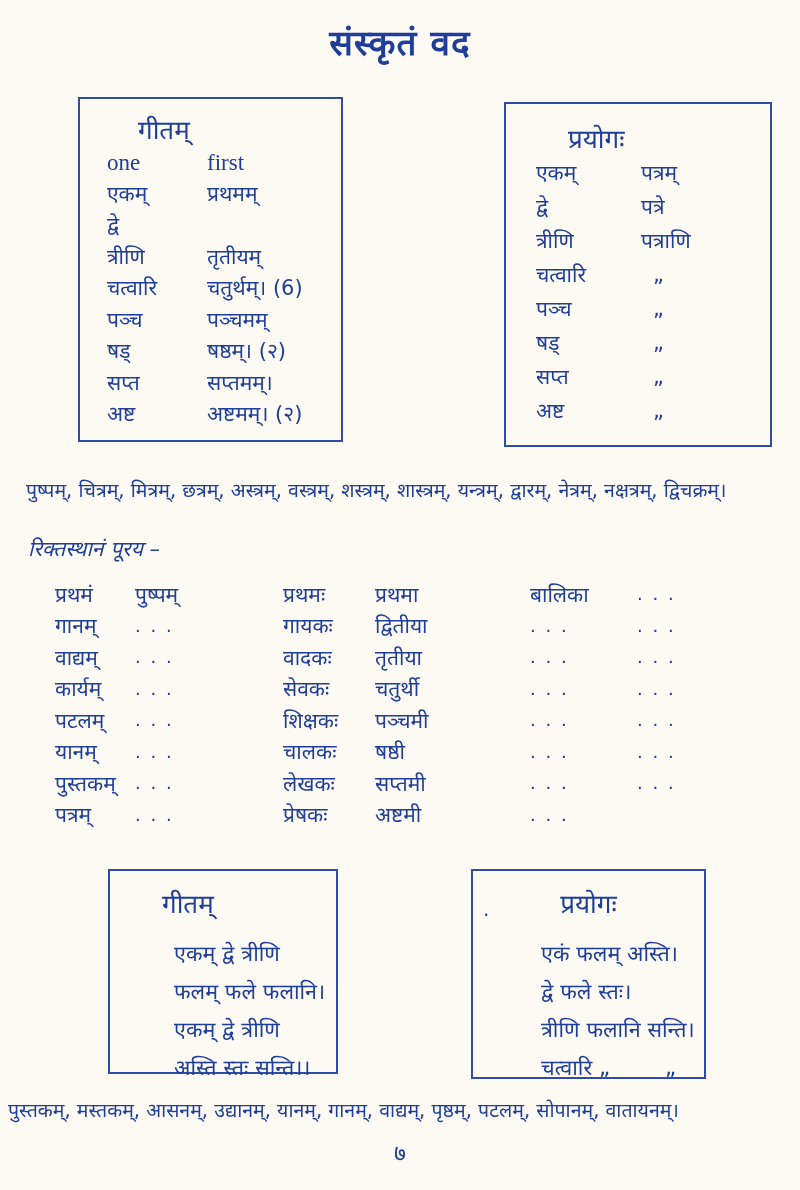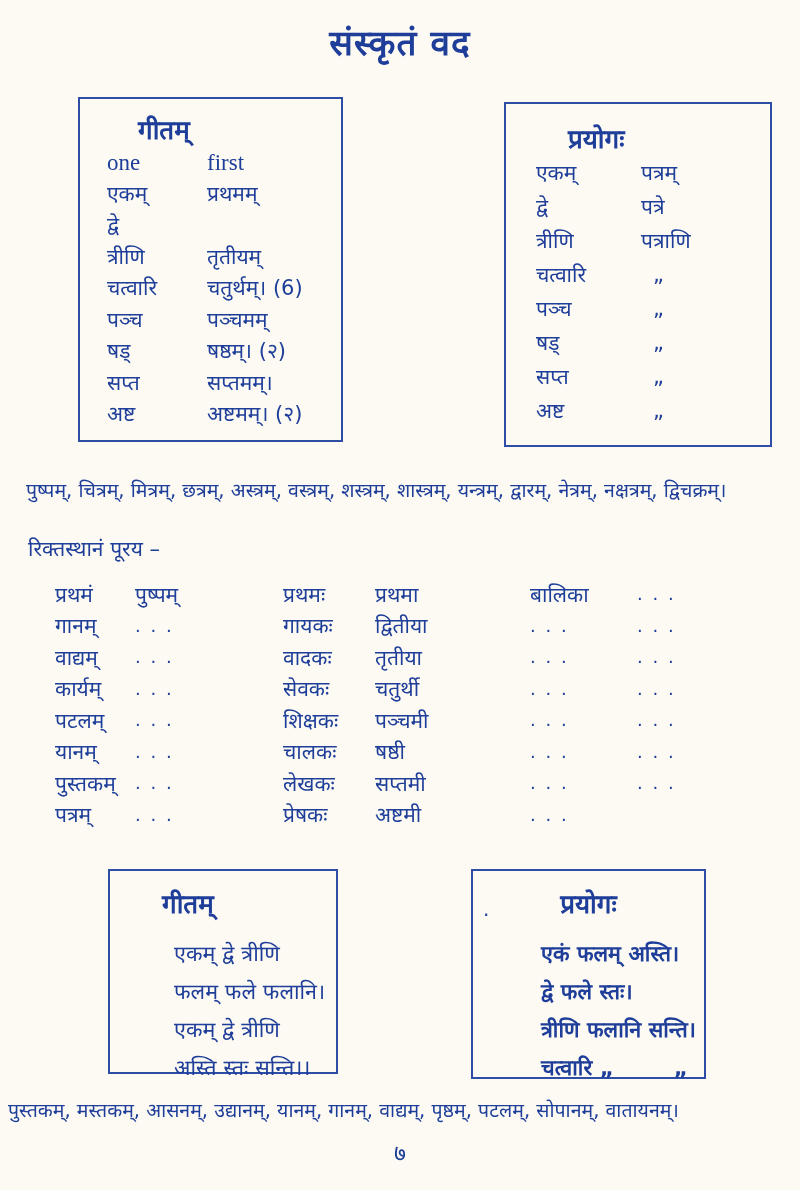--- a/index.html
+++ b/index.html
@@ -10,42 +10,42 @@
   }
   .title{
     position:absolute;top:18px;left:0;width:100%;text-align:center;
     font-size:35px;font-weight:bold;letter-spacing:1px;
   }
   .box{position:absolute;border:2px solid #2e4da6;background:transparent;}
   .box1{left:78px;top:97px;width:261px;height:341px;}
   .box2{left:504px;top:102px;width:264px;height:341px;}
   .box3{left:108px;top:869px;width:226px;height:201px;}
   .box4{left:471px;top:869px;width:231px;height:206px;}
-  .box-title{font-size:26px;font-weight:bold;margin-top:12px;}
+  .box-title{font-size:26px;font-weight:normal;margin-top:12px;}
   .box1 .box-title{padding-left:58px;}
   .box2 .box-title{padding-left:62px;margin-top:16px;}
   .box3 .box-title{padding-left:52px;margin-top:14px;}
   .box4 .box-title{text-align:center;margin-top:14px;}
   .brow{display:grid;font-size:21px;}
   .box1 .brow{grid-template-columns:100px 1fr;padding-left:27px;line-height:31.5px;}
   .box2 .brow{grid-template-columns:105px 1fr;padding-left:30px;line-height:34px;}
   .eng{font-size:23px;font-family:"Liberation Serif",serif;}
   .ditto{padding-left:12px;}
   .vocab{position:absolute;white-space:nowrap;font-size:19.5px;}
   .vocab1{left:26px;top:476px;}
   .vocab2{left:8px;top:1096px;}
-  .instruction{position:absolute;left:28px;top:534px;font-size:21px;}
+  .instruction{position:absolute;left:28px;top:534px;font-size:21px;font-style:italic;}
   .ex-grid{
     position:absolute;left:55px;top:578px;display:grid;
     grid-template-columns:80px 148px 92px 155px 107px 90px;
     grid-auto-rows:31.5px;font-size:21px;align-items:center;
   }
   .dots{letter-spacing:2px;font-size:18px;}
   .song-lines{padding-left:22px;margin-top:14px;font-size:21.5px;line-height:38px;margin-left:42px;}
-  .box4 .song-lines{padding-left:26px;font-weight:bold;}
+  .box4 .song-lines{padding-left:26px;}
   .pre{white-space:pre;}
   .stray-dot{position:absolute;left:10px;top:26px;font-size:20px;}
   .page-number{position:absolute;left:0;top:1136px;width:100%;text-align:center;font-size:23px;}
 </style>
 </head>
 <body>
 
 <div class="page">
 
   <div class="title">संस्कृतं वद</div>

